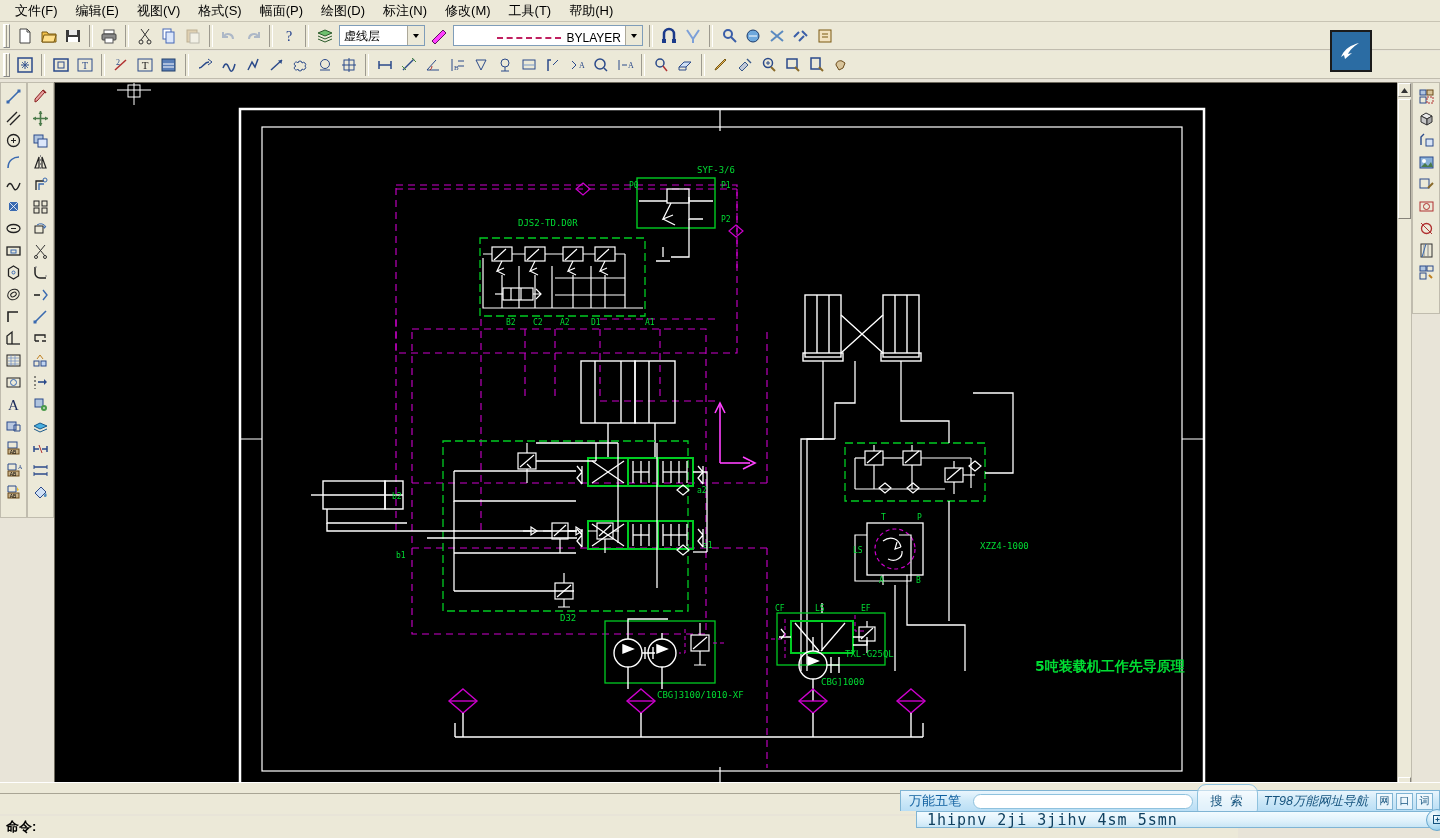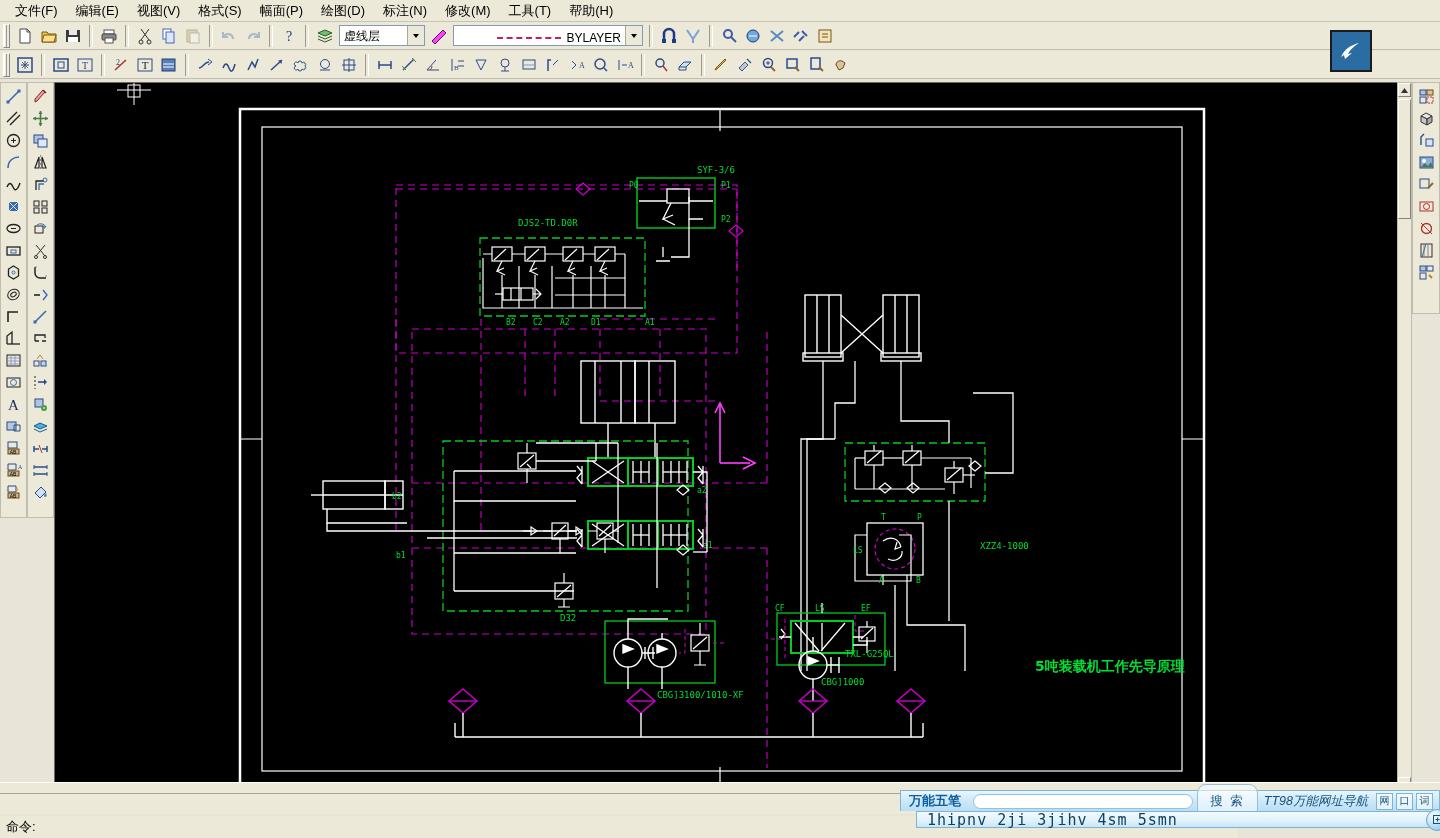--- a/index.html
+++ b/index.html
@@ -72,30 +72,30 @@
               border:1px solid #fff;border-right-color:#86837a;border-bottom-color:#86837a;
               box-sizing:border-box;}
   .sbar-arrow{position:absolute;left:0;width:13px;height:14px;background:#ece9d8;
               border:1px solid #fff;border-right-color:#86837a;border-bottom-color:#86837a;
               display:flex;align-items:center;justify-content:center;box-sizing:border-box;}
 
   
   .cmdarea{position:absolute;left:0;bottom:24px;width:1440px;height:32px;background:#ece9d8;
            border-top:1px solid #fff;box-sizing:border-box;}
   .cmdline{position:absolute;left:0;bottom:0;width:1238px;height:22px;background:#ece9d8;
-           padding:2px 6px;box-sizing:border-box;font-size:13px;}
+           padding:2px 6px;box-sizing:border-box;font-size:13px;font-weight:bold;}
   .cmdsplit{position:absolute;left:0;top:10px;width:1440px;height:1px;background:#a9a595;}
 
   
   .ime{position:absolute;left:900px;top:790px;width:540px;height:48px;}
   .imeTop{position:absolute;left:0;top:0;width:540px;height:21px;
           background:linear-gradient(180deg,#eaf6fd 0%,#cfe9f8 45%,#b9def5 100%);
           border:1px solid #7fb4d4;border-bottom:none;box-sizing:border-box;
           display:flex;align-items:center;}
-  .imeBrand{padding:16px 8px;font-size:13px;color:#1060a0;font-weight:bold;white-space:nowrap;}
+  .imeBrand{padding:16px 8px;font-size:13px;color:#1060a0;font-weight:normal;white-space:nowrap;}
   .imeSearch{flex:1;height:15px;margin:0 4px;background:#fff;border:1px solid #8fc2de;
              border-radius:8px;box-sizing:border-box;}
   .imeBtn{padding:8px 12px;font-size:12.5px;color:#15537e;background:rgba(255,255,255,.55);
           border:1px solid #8fc2de;border-radius:9px;margin-right:6px;height:16px;
           display:flex;align-items:center;letter-spacing:2px;}
   .imeNav{font-size:12.5px;color:#15537e;white-space:nowrap;padding-right:8px;font-style:italic;}
   .imeIcons{display:flex;gap:3px;padding-right:6px;}
   .imeIcon{width:15px;height:15px;border:1px solid #7fb4d4;background:rgba(255,255,255,.6);
            font-size:10px;display:flex;align-items:center;justify-content:center;color:#15537e;}
   .imeBot{position:absolute;left:0;top:21px;width:540px;height:17px;

